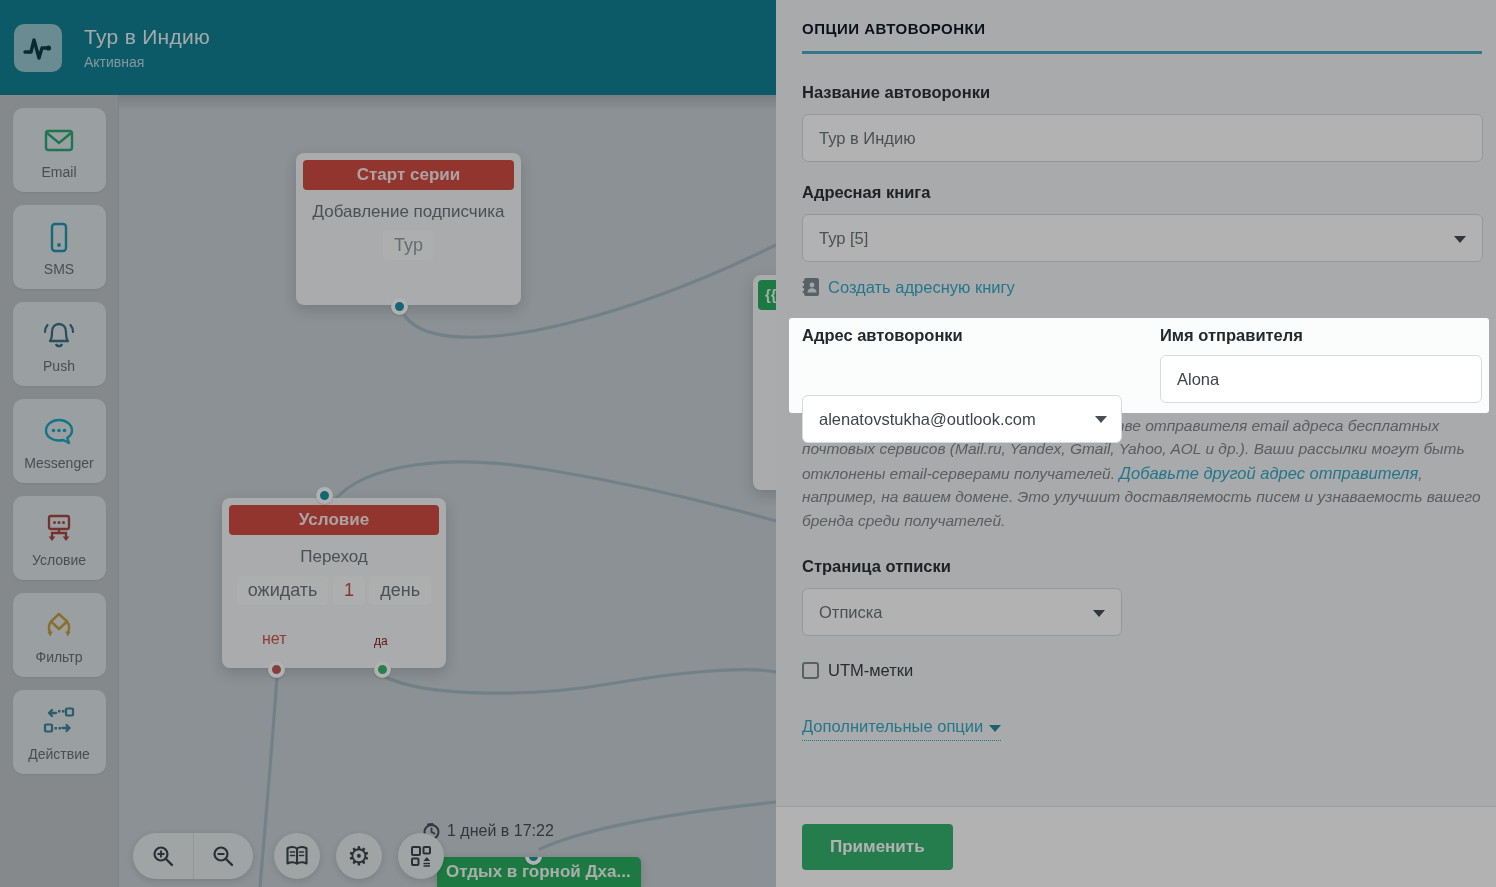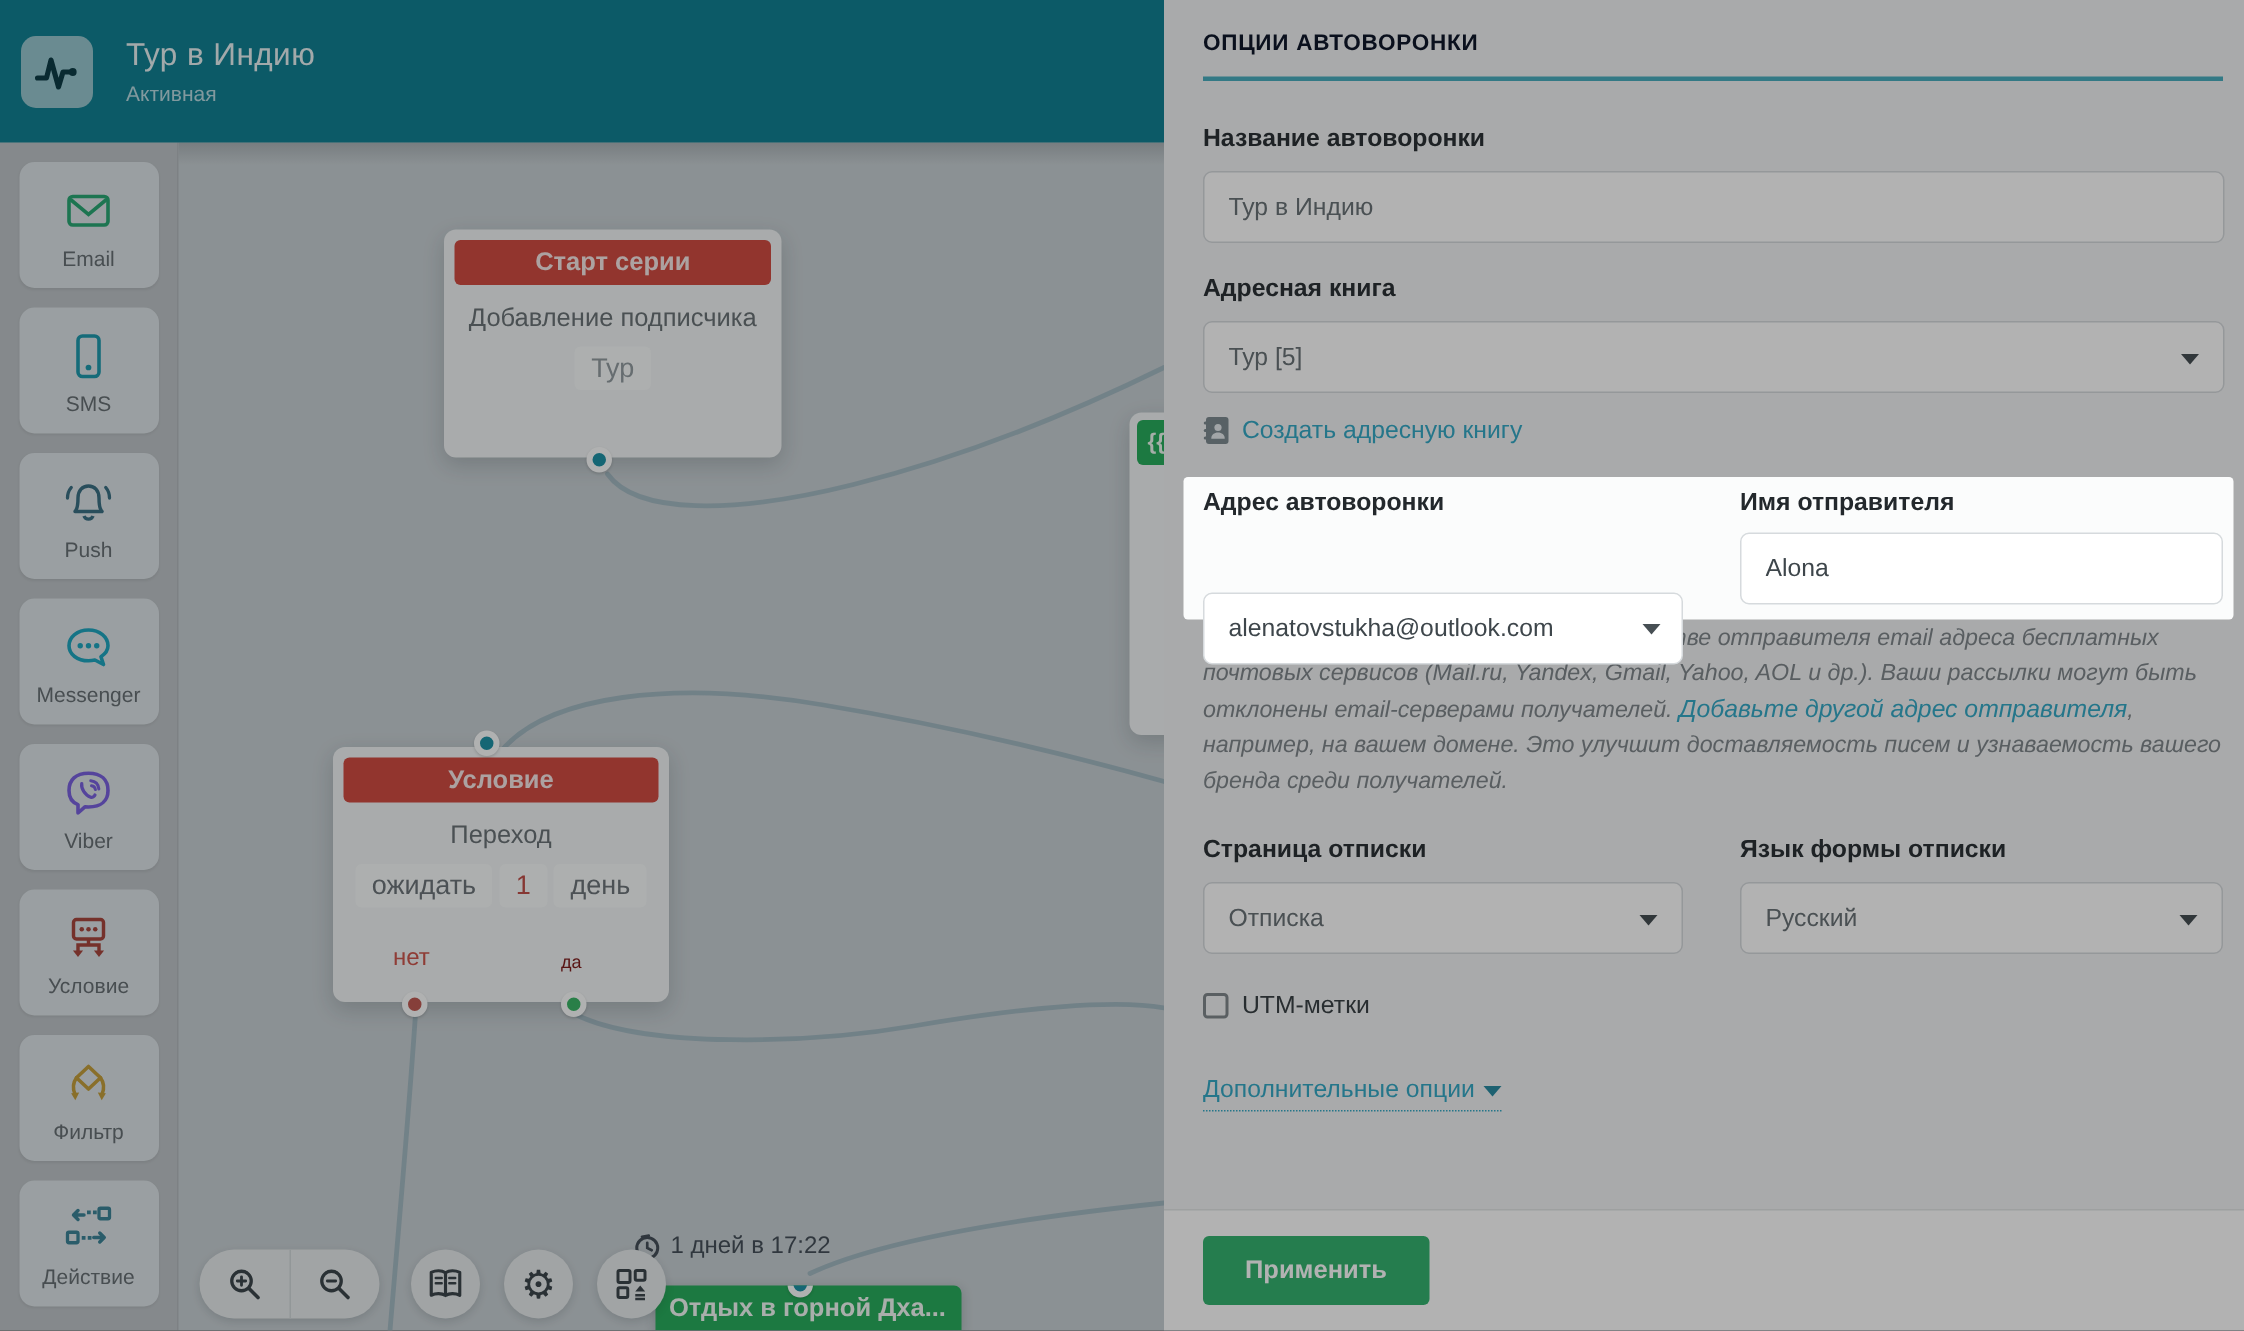--- a/index.html
+++ b/index.html
@@ -71,21 +71,21 @@
   .inp, .sel{ width:681px; height:48px; background:#fff; border:1px solid #d6dadd; border-radius:6px;
     font-size:16.5px; color:#6a7377; padding:0 40px 0 16px; line-height:46px;
     font-family:"Liberation Sans", sans-serif;margin-top:40px; }
   .sel{ position:relative; cursor:pointer; }
   .caret{ position:absolute; right:16px; top:21px; width:0; height:0;
     border-left:6px solid transparent; border-right:6px solid transparent; border-top:7px solid #474f54;}
   .link{ color:#36a9c6; font-size:16.5px; text-decoration:none; cursor:pointer;}
   .book-link{ display:flex; align-items:center; gap:8px; margin-top:15px; width:fit-content;}
   .note{ margin-top:117px; width:681px; font-size:15.5px; font-style:italic;
     color:#80878c; line-height:1.5; }
-  .two-col{ display:grid; grid-template-columns:320px 322px; column-gap:38px; margin-top:25px;}
+  .two-col{ display:grid; grid-template-columns:320px 322px; column-gap:22px; margin-top:25px;}
   .two-col .sel{ width:100%; margin-top:12px; }
   .utm-row{ display:flex; align-items:center; margin-top:25px; width:fit-content; cursor:pointer;}
   .checkbox{ width:17px; height:17px; border:2px solid #82898d; border-radius:3px; background:transparent;}
   .utm-text{ font-size:16.5px; color:#3a4145; margin-left:9px; }
   .more-link{ display:inline-block; margin-top:37px; border-bottom:1px dotted #36a9c6;
     padding-bottom:4px; }
   .more-link .tri{ display:inline-block; width:0; height:0; border-left:6px solid transparent;
     border-right:6px solid transparent; border-top:7px solid #2a8ba3; margin-left:6px; }
   .panel-footer{ position:absolute; left:0; bottom:0; width:100%; height:81px;
     background:#ffffff; border-top:1px solid #e2e5e6; padding:17px 0 0 26px; }
@@ -147,29 +147,20 @@
     <div class="side-item">
       <svg width="40" height="40" viewBox="0 0 40 40" style="color:#1fa6c0">
           <path d="M20 8 C12.5 8 7 12.8 7 18.5 C7 24.2 12.5 28.5 20 28.5 C21.5 28.5 23 28.3 24.3 28 L30 31 L28.3 25.8 C31.2 23.9 33 21.4 33 18.5 C33 12.8 27.5 8 20 8 Z" fill="none" stroke="currentColor" stroke-width="2.4" stroke-linejoin="round"></path>
           <circle cx="14.5" cy="18.5" r="1.8" fill="currentColor"></circle>
           <circle cx="20" cy="18.5" r="1.8" fill="currentColor"></circle>
           <circle cx="25.5" cy="18.5" r="1.8" fill="currentColor"></circle>
         </svg>
       <div class="side-label">Messenger</div>
     </div>
     <div class="side-item">
-      <svg width="40" height="40" viewBox="0 0 40 40" style="color:#7a62e0">
-          <path d="M20 6.5 C11.5 6.5 7 11 7 18 C7 22.8 9 26 13 27.4 L13 33 L17.6 28.9 C18.4 29 19.2 29 20 29 C28.5 29 33 24.7 33 18 C33 11 28.5 6.5 20 6.5 Z" fill="none" stroke="currentColor" stroke-width="2.4" stroke-linejoin="round"></path>
-          <path d="M15.5 13.5 C15 16.5 17.5 21 21.5 22.5 C22.5 22.8 24 22 24.3 21" fill="none" stroke="currentColor" stroke-width="2.2" stroke-linecap="round"></path>
-          <path d="M21.5 11.5 C24.5 11.8 26.6 13.9 26.9 17" fill="none" stroke="currentColor" stroke-width="2" stroke-linecap="round"></path>
-          <path d="M22 14.8 C23.4 15 24.4 16 24.6 17.4" fill="none" stroke="currentColor" stroke-width="2" stroke-linecap="round"></path>
-        </svg>
-      <div class="side-label">Viber</div>
-    </div>
-    <div class="side-item">
       <svg width="40" height="40" viewBox="0 0 40 40" style="color:#a8473e">
           <rect x="10" y="7" width="20" height="13" rx="2" fill="none" stroke="currentColor" stroke-width="2.3"></rect>
           <circle cx="15.5" cy="13.5" r="1.5" fill="currentColor"></circle>
           <circle cx="20" cy="13.5" r="1.5" fill="currentColor"></circle>
           <circle cx="24.5" cy="13.5" r="1.5" fill="currentColor"></circle>
           <path d="M20 20 L20 24 M20 24 L13 24 L13 28 M20 24 L27 24 L27 28" fill="none" stroke="currentColor" stroke-width="2.3"></path>
           <path d="M13 32 l-3.4 -4.4 h6.8 Z" fill="currentColor"></path>
           <path d="M27 32 l-3.4 -4.4 h6.8 Z" fill="currentColor"></path>
         </svg>
       <div class="side-label">Условие</div>
@@ -320,27 +311,20 @@
       </p>
 
       <div class="two-col">
         <div>
           <div class="fld-label">Страница отписки</div>
           <div class="sel">
             <span>Отписка</span>
             <span class="caret"></span>
           </div>
         </div>
-        <div>
-          <div class="fld-label">Язык формы отписки</div>
-          <div class="sel">
-            <span>Русский</span>
-            <span class="caret"></span>
-          </div>
-        </div>
       </div>
 
       <div class="utm-row">
         <span class="checkbox"></span>
         <span class="utm-text">UTM-метки</span>
       </div>
 
       <div class="more-link">
         <a class="link">Дополнительные опции</a><span class="tri"></span>
       </div>

